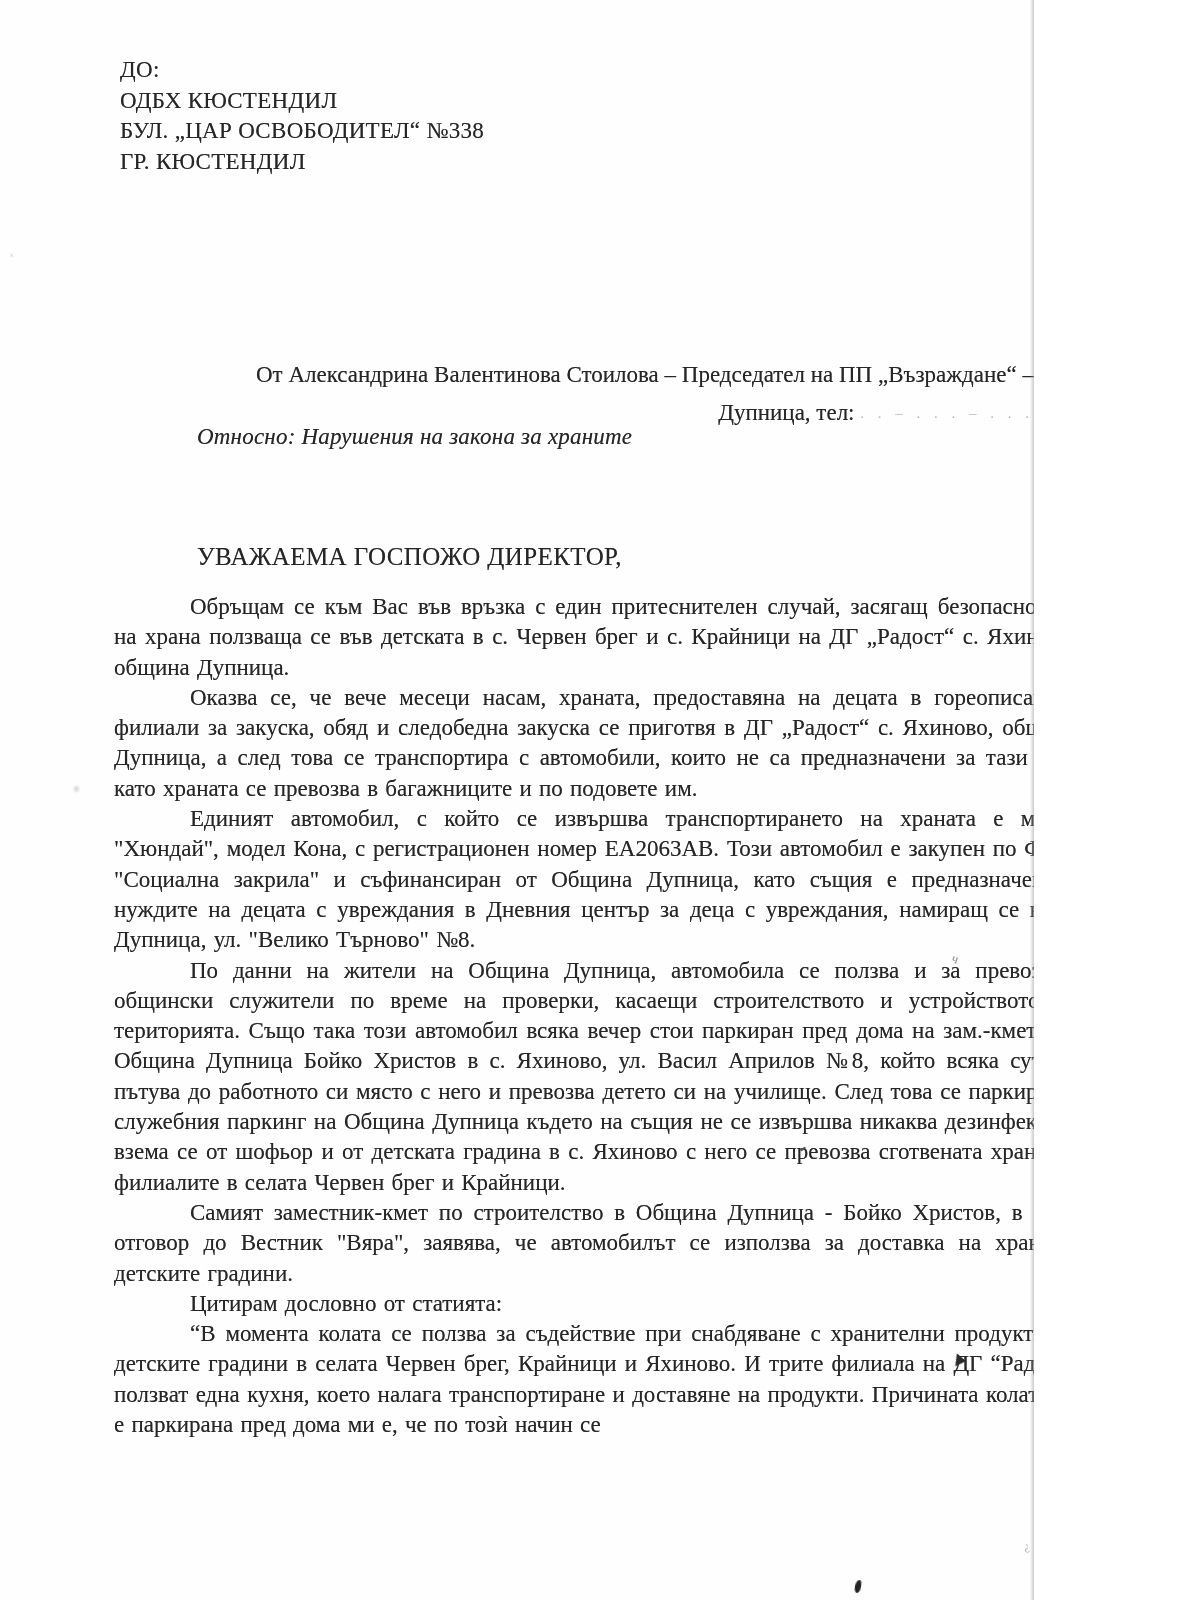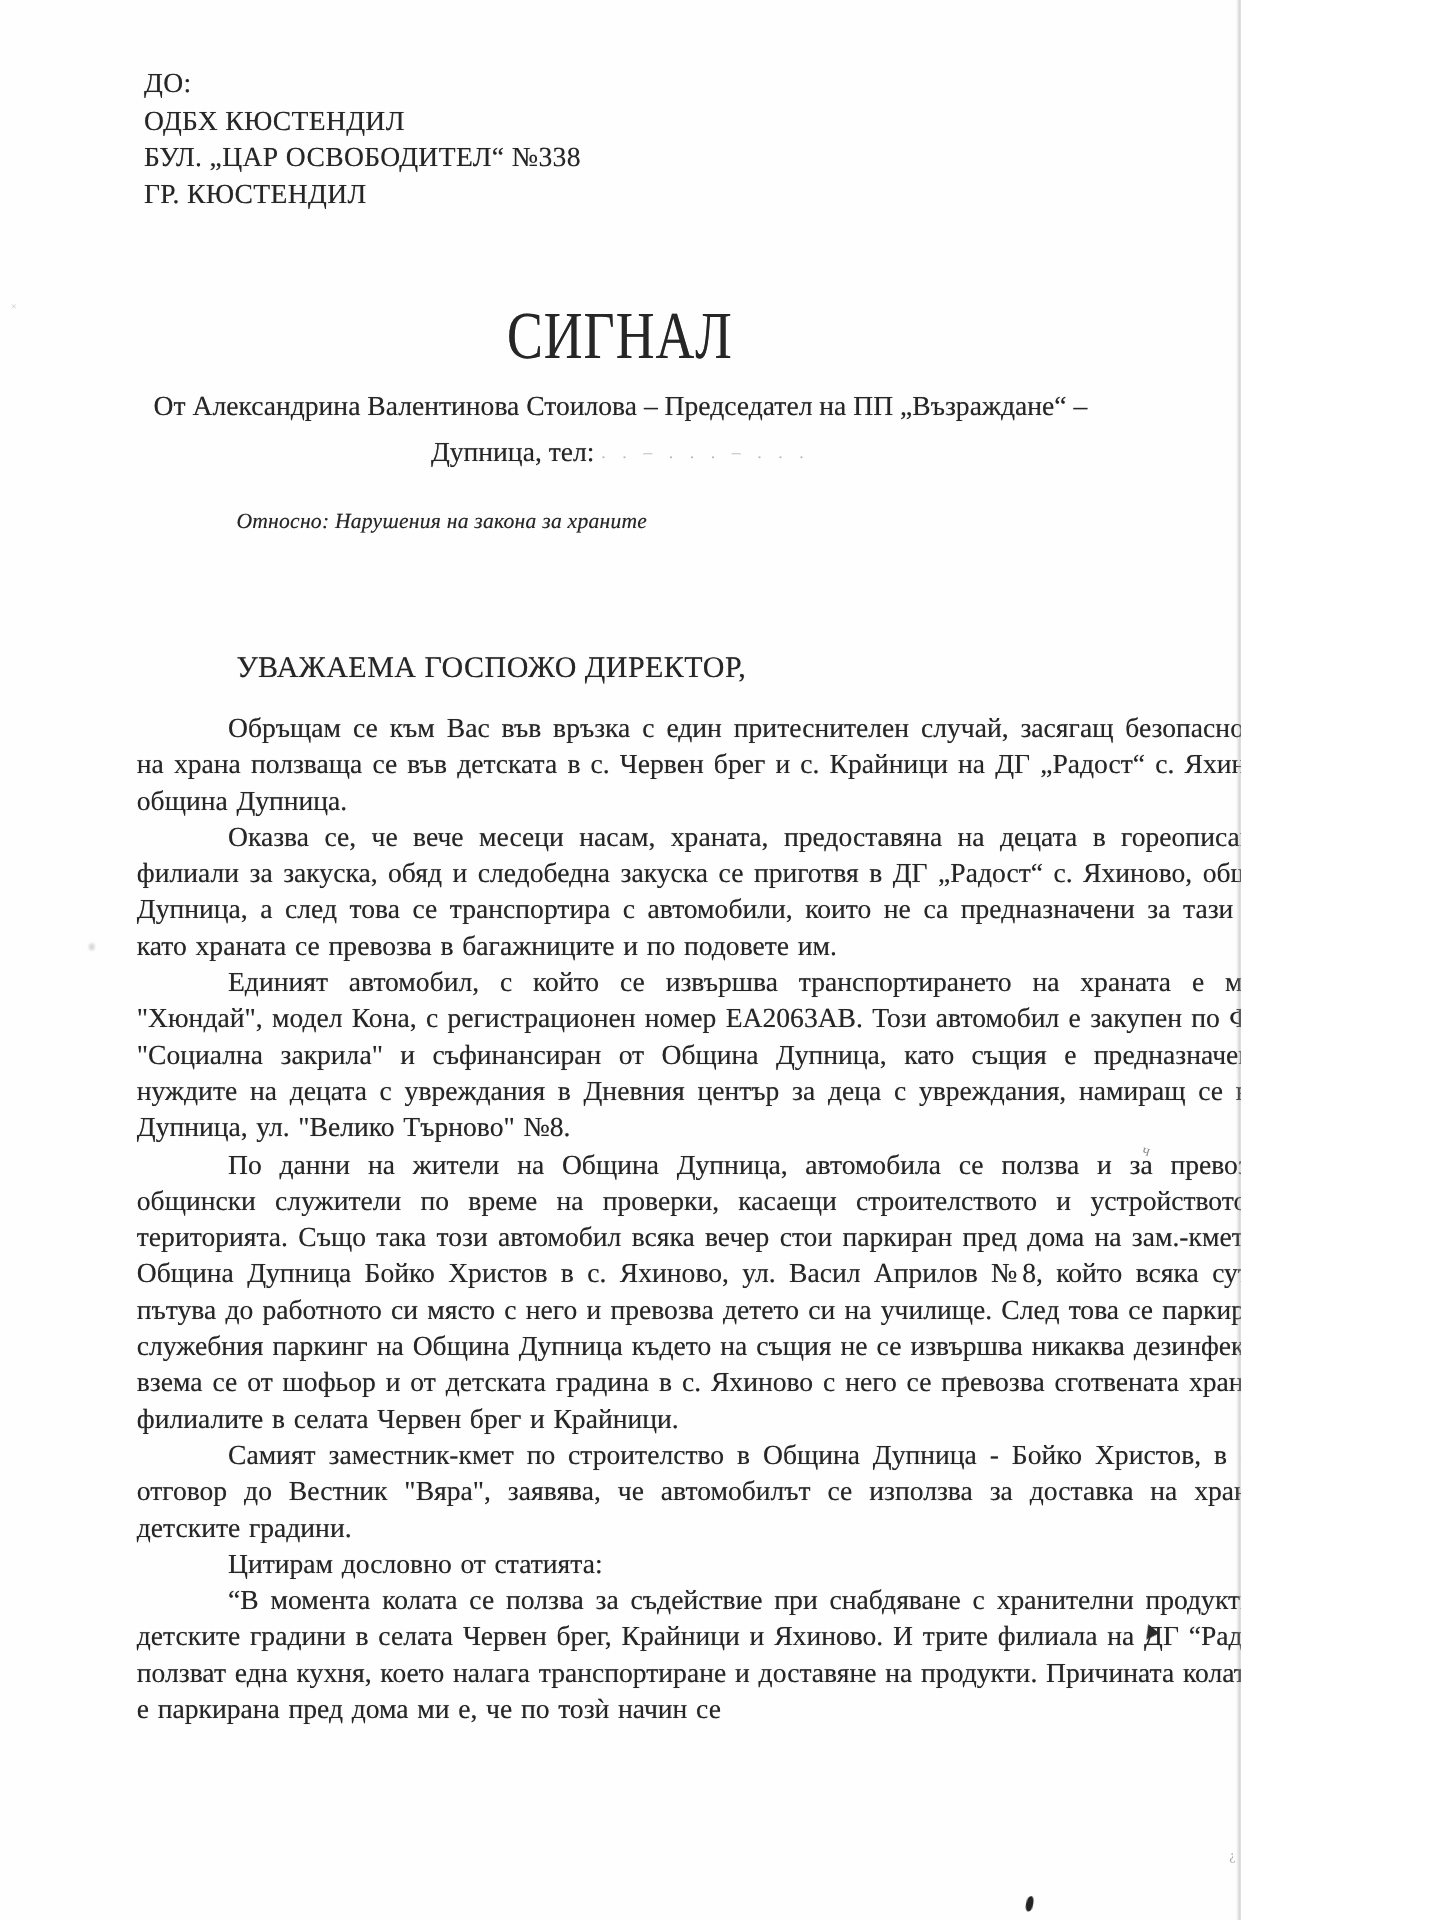--- a/index.html
+++ b/index.html
@@ -42,43 +42,43 @@
   }
   .title .stretch {
     display: inline-block;
     transform: scaleX(0.8);
     transform-origin: center;
   }
 
   
   .from-block {
     position: absolute;
-    top: 320px;
+    top: 356px;
     left: 0;
     width: 100%;
-    text-align: center;
+    text-align: right;
     font-size: 23px;
     line-height: 38px;
   }
   .phone-redaction {
     display: inline-block;
     color: #b9b9b9;
     font-size: 15px;
     letter-spacing: 5px;
     vertical-align: baseline;
     text-shadow: none;
     transform: translateY(-2px);
   }
 
   .subject {
     position: absolute;
     top: 424px;
     left: 197px;
     font-style: italic;
-    font-size: 18px;
+    font-size: 23px;
     letter-spacing: 0.2px;
     white-space: nowrap;
   }
 
   .salutation {
     position: absolute;
     top: 543px;
     left: 197px;
     font-size: 25px;
     letter-spacing: 0.4px;
@@ -128,23 +128,20 @@
 
 <div class="page">
 
   <div class="recipient">
     <div>ДО:</div>
     <div>ОДБХ КЮСТЕНДИЛ</div>
     <div>БУЛ. „ЦАР ОСВОБОДИТЕЛ“ №338</div>
     <div>ГР. КЮСТЕНДИЛ</div>
   </div>
 
-  <div class="title">
-    <span class="stretch">СИГНАЛ</span>
-  </div>
 
   <div class="from-block">
     <div>От Александрина Валентинова Стоилова – Председател на ПП „Възраждане“ –</div>
     <div>
       <span>Дупница, тел:</span>
       <span class="phone-redaction">. . – . . . – . . .</span>
     </div>
   </div>
 
   <div class="subject">Относно: Нарушения на закона за храните</div>

